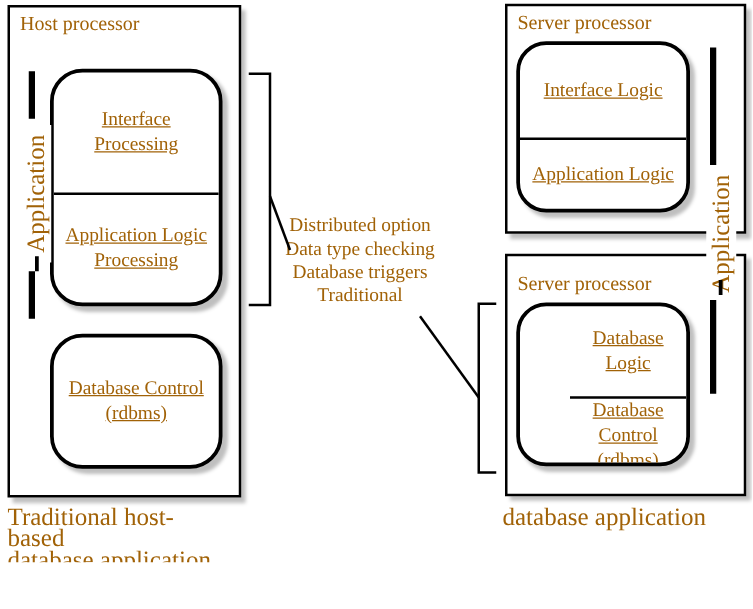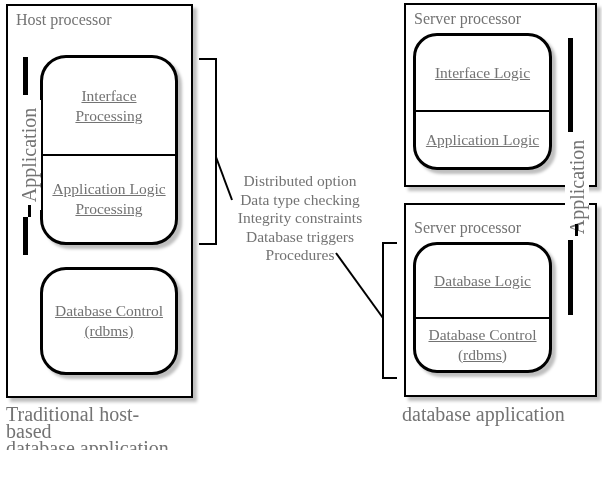--- a/index.html
+++ b/index.html
@@ -1,18 +1,18 @@
 <!DOCTYPE html>
 <html><head>
 <meta charset="utf-8">
 <style>
   html,body{margin:0;padding:0;background:#fff;}
   .canvas{
     position:relative;width:602px;height:450px;background:#fff;overflow:hidden;
-    font-family:"Liberation Serif","DejaVu Serif",serif;color:#737373;
+    font-family:"Liberation Serif","DejaVu Serif",serif;color:#a16207;
   }
   .panel{
     position:absolute;background:#fff;border:2px solid #000;
     box-shadow:4px 4px 3px #bfbfbf;box-sizing:border-box;
   }
   .panel-title{
     position:absolute;left:8px;top:5px;font-size:16px;white-space:nowrap;
   }
   .rrect{
     position:absolute;background:#fff;border:3px solid #000;border-radius:26px;
@@ -27,21 +27,21 @@
   .bar{position:absolute;width:5px;background:#000;}
   .tick{position:absolute;width:3px;background:#000;}
   .v-label{
     position:absolute;width:110px;height:24px;line-height:24px;text-align:center;
     font-size:20px;transform:rotate(-90deg);white-space:nowrap;background:#fff;
   }
   .caption{
     position:absolute;text-align:left;font-size:20px;line-height:17px;
   }
   .annotation{
-    position:absolute;left:228px;top:172px;width:144px;text-align:center;
+    position:absolute;left:216px;top:172px;width:144px;text-align:center;
     font-size:15.5px;line-height:18.5px;
   }
   svg.overlay{position:absolute;left:0;top:0;pointer-events:none;}
 </style>
 </head>
 <body>
 
 <div class="canvas">
 
   <div class="panel" style="left:6px;top:4px;width:187px;height:394px;">
@@ -92,21 +92,21 @@
     </div>
     <div class="cell">
       <div>Application Logic</div>
     </div>
   </div>
 
   <div class="panel" style="left:404px;top:203px;width:193px;height:194px;">
     <div class="panel-title" style="top:14px;">Server processor</div>
   </div>
 
-  <div class="rrect" style="left:413px;top:242px;width:139px;height:131px;border-radius:24px;">
+  <div class="rrect" style="left:413px;top:242px;width:139px;height:131px;border-radius:24px;padding-left:40px;">
     <div class="cell divided" style="height:72px;">
       <div>Database Logic</div>
     </div>
     <div class="cell">
       <div>
         <div>Database Control</div>
         <div>(rdbms)</div>
       </div>
     </div>
   </div>
@@ -116,23 +116,22 @@
   <div class="tick" style="left:575px;top:224px;height:12px;"></div>
   <div class="bar" style="left:568px;top:240px;height:75px;"></div>
 
   <div class="caption" style="left:402px;top:406px;width:180px;">
     <div>database application</div>
   </div>
 
   <div class="annotation">
     <div>Distributed option</div>
     <div>Data type checking</div>
-    <div>Integrity constraints</div>
     <div>Database triggers</div>
-    <div>Procedures</div>
+    <div>Traditional</div>
   </div>
 
   <svg class="overlay" width="602" height="487" viewBox="0 0 602 487">
     <polyline points="199,59 216,59 216,244 199,244" fill="none" stroke="#000" stroke-width="2"></polyline>
     <line x1="216" y1="157" x2="232" y2="200" stroke="#000" stroke-width="2"></line>
     <polyline points="397,243 383,243 383,378 397,378" fill="none" stroke="#000" stroke-width="2"></polyline>
     <line x1="336" y1="253" x2="383" y2="318" stroke="#000" stroke-width="2"></line>
   </svg>
 
 </div>

